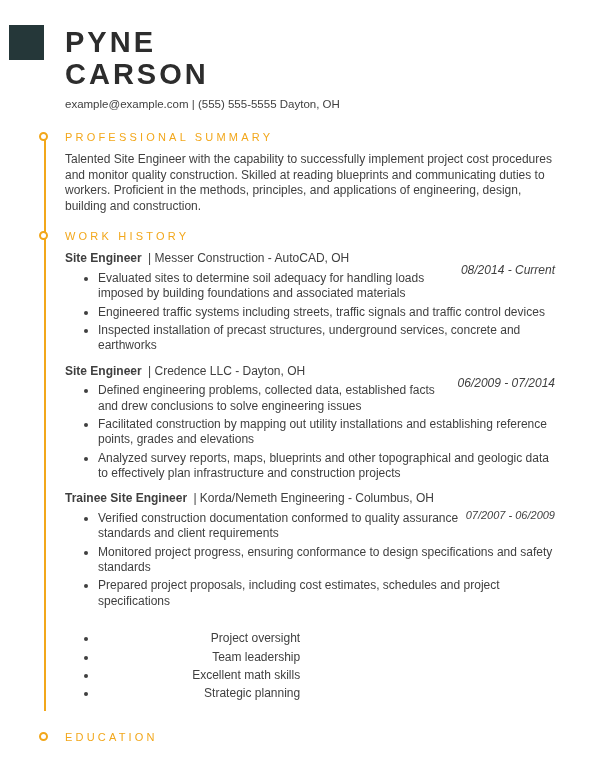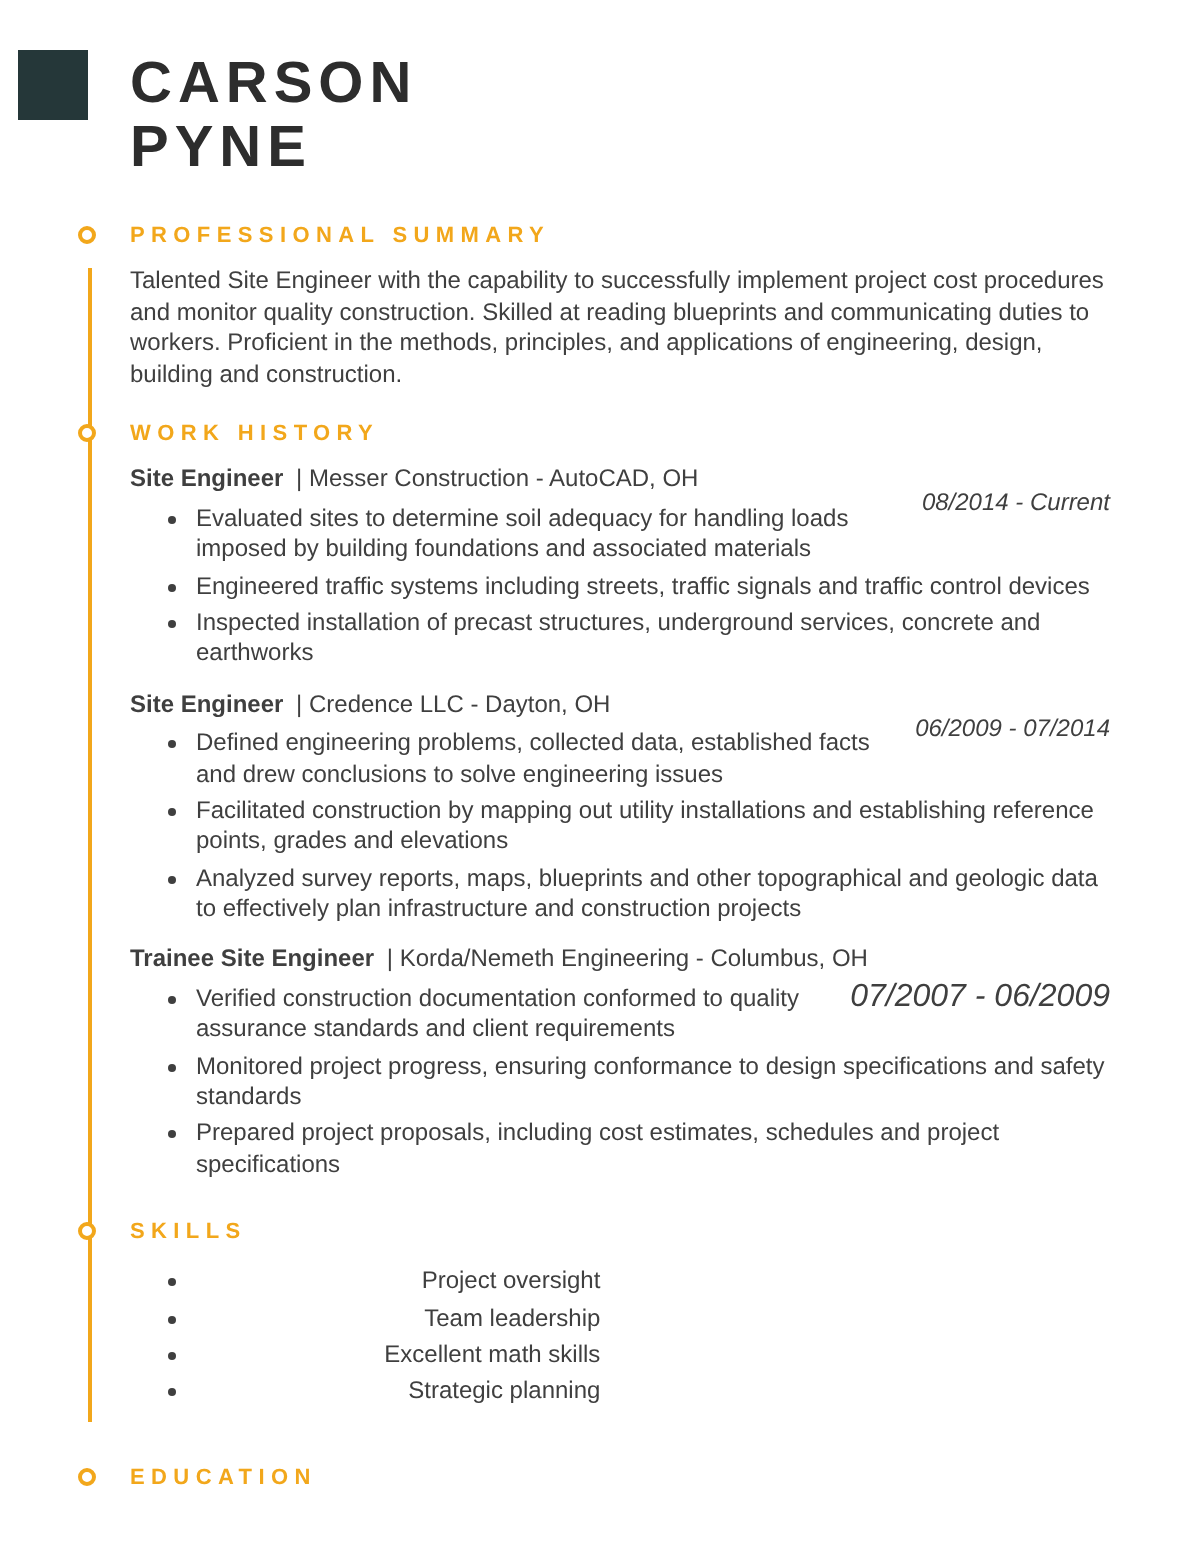--- a/index.html
+++ b/index.html
@@ -15,52 +15,53 @@
   .timeline{position:absolute;left:44px;top:134px;width:2px;height:577px;background:var(--accent);}
   .content{position:absolute;left:65px;top:26px;width:490px;}
   .name{font-size:29px;font-weight:bold;letter-spacing:3px;color:var(--heading);line-height:1.12;}
   .name span{display:block;}
   .contact{margin-top:7px;font-size:11.5px;color:var(--text);}
   .sec{margin-top:20px;}
   .sec.summary{margin-top:21px;}
   .sec.work{margin-top:16px;}
   .sec.skills{margin-top:20px;}
   .sec.education{margin-top:26px;}
-  .sec-title{position:relative;font-size:11px;font-weight:bold;letter-spacing:3.2px;color:var(--accent);margin-bottom:9px;}
+  .sec-title{position:relative;font-size:11px;font-weight:normal;letter-spacing:3.2px;color:var(--accent);margin-bottom:9px;}
   .sec-title::before{content:"";position:absolute;left:-26px;top:1px;width:5px;height:5px;border:2.5px solid var(--accent);border-radius:50%;background:#ffffff;}
   .body-text{font-size:12px;line-height:1.3;}
   .job{margin-top:10px;}
   .sec.work .job:first-of-type{margin-top:6px;}
   .job-header{font-size:12px;line-height:1.3;}
   .role{font-weight:bold;}
   .company{margin-left:3px;}
   .dates{font-style:italic;font-size:12px;margin-top:12px;}
   .job-header .dates{float:right;}
-  .dates-float{float:right;font-style:italic;font-size:16px;margin-top:2px;}
+  .dates-float{float:right;font-style:italic;font-size:11px;margin-top:2px;}
   ul.bullets{margin-top:4px;padding-left:33px;font-size:12px;list-style:disc;}
   ul.bullets li{line-height:1.28;margin-bottom:3px;}
   .skills-cols{display:flex;}
   .skills-cols ul{margin-top:2px;}
   ul.col1{width:52%;}
   ul.col2{width:48%;text-align:right;}
 </style>
 </head>
 <body>
 
 <div class="page">
   <div class="dark-square"></div>
   <div class="timeline"></div>
 
   <div class="content">
 
     <header>
       <h1 class="name">
+        <span>PYNE</span>
         <span>CARSON</span>
-        <span>PYNE</span>
       </h1>
+      <div class="contact">example@example.com | (555) 555-5555 Dayton, OH</div>
     </header>
 
     <section class="sec summary">
       <h2 class="sec-title">PROFESSIONAL SUMMARY</h2>
       <p class="body-text">Talented Site Engineer with the capability to successfully implement project cost procedures and monitor quality construction. Skilled at reading blueprints and communicating duties to workers. Proficient in the methods, principles, and applications of engineering, design, building and construction.</p>
     </section>
 
     <section class="sec work">
       <h2 class="sec-title">WORK HISTORY</h2>
 
@@ -98,21 +99,20 @@
         <span class="dates-float">07/2007 - 06/2009</span>
         <ul class="bullets">
           <li>Verified construction documentation conformed to quality assurance standards and client requirements</li>
           <li>Monitored project progress, ensuring conformance to design specifications and safety standards</li>
           <li>Prepared project proposals, including cost estimates, schedules and project specifications</li>
         </ul>
       </div>
     </section>
 
     <section class="sec skills">
-      <h2 class="sec-title">SKILLS</h2>
       <div class="skills-cols">
         <ul class="bullets col2">
           <li>Project oversight</li>
           <li>Team leadership</li>
           <li>Excellent math skills</li>
           <li>Strategic planning</li>
         </ul>
       </div>
     </section>
 

